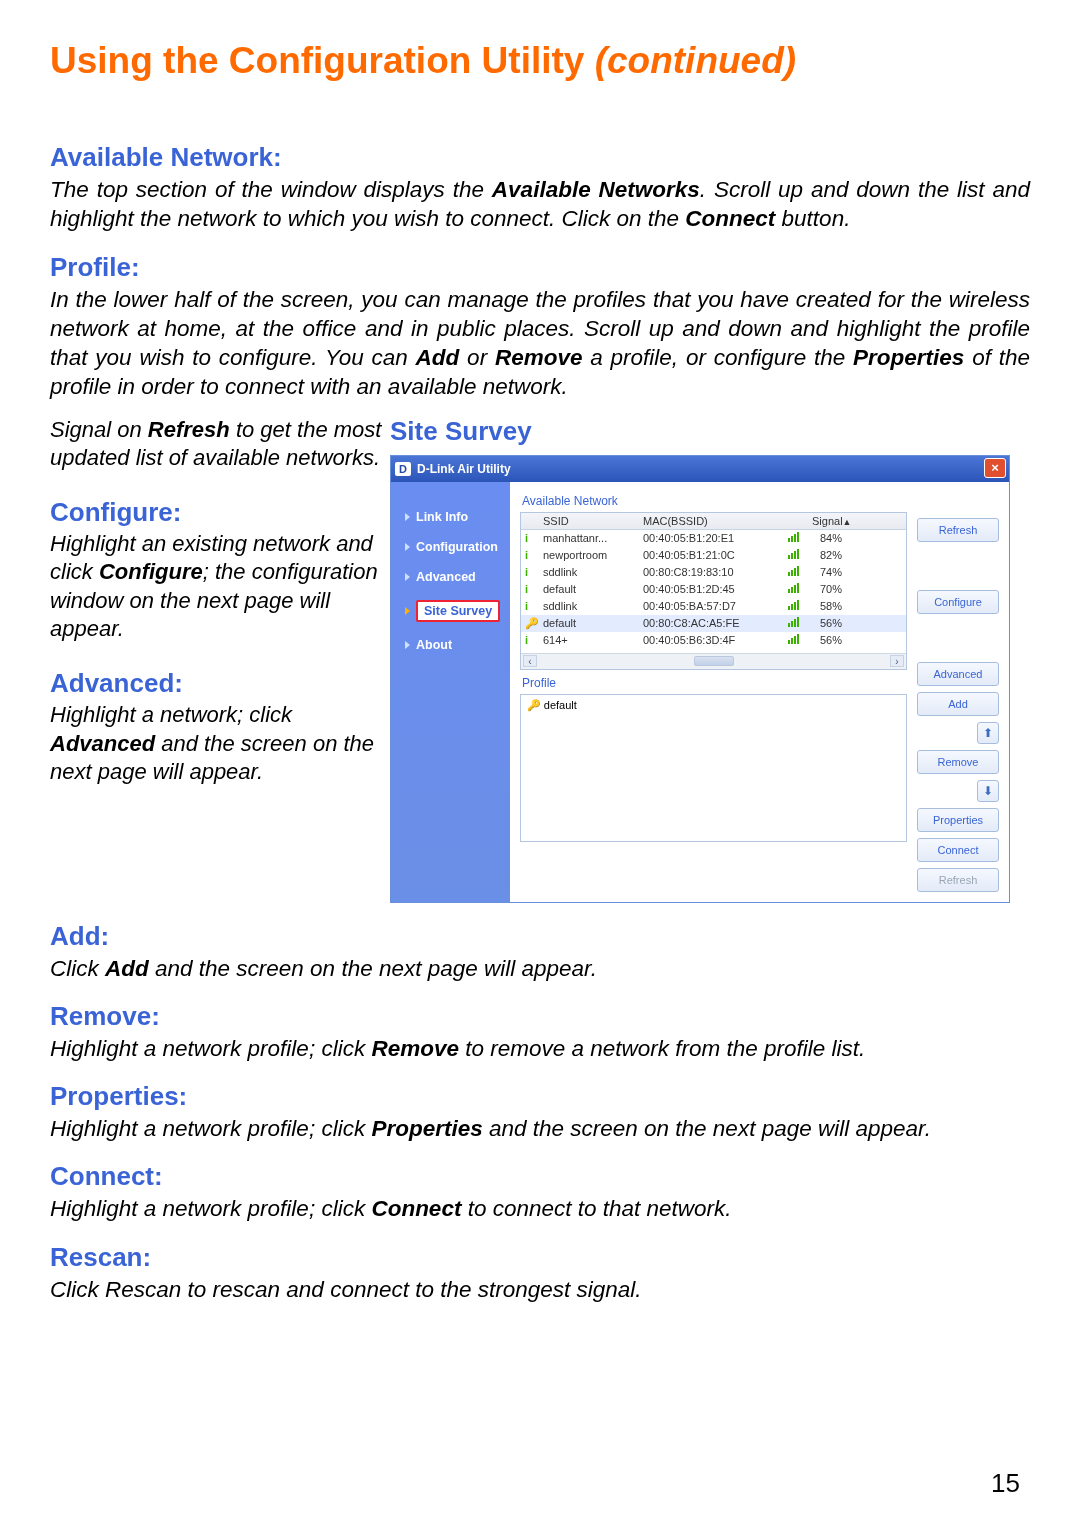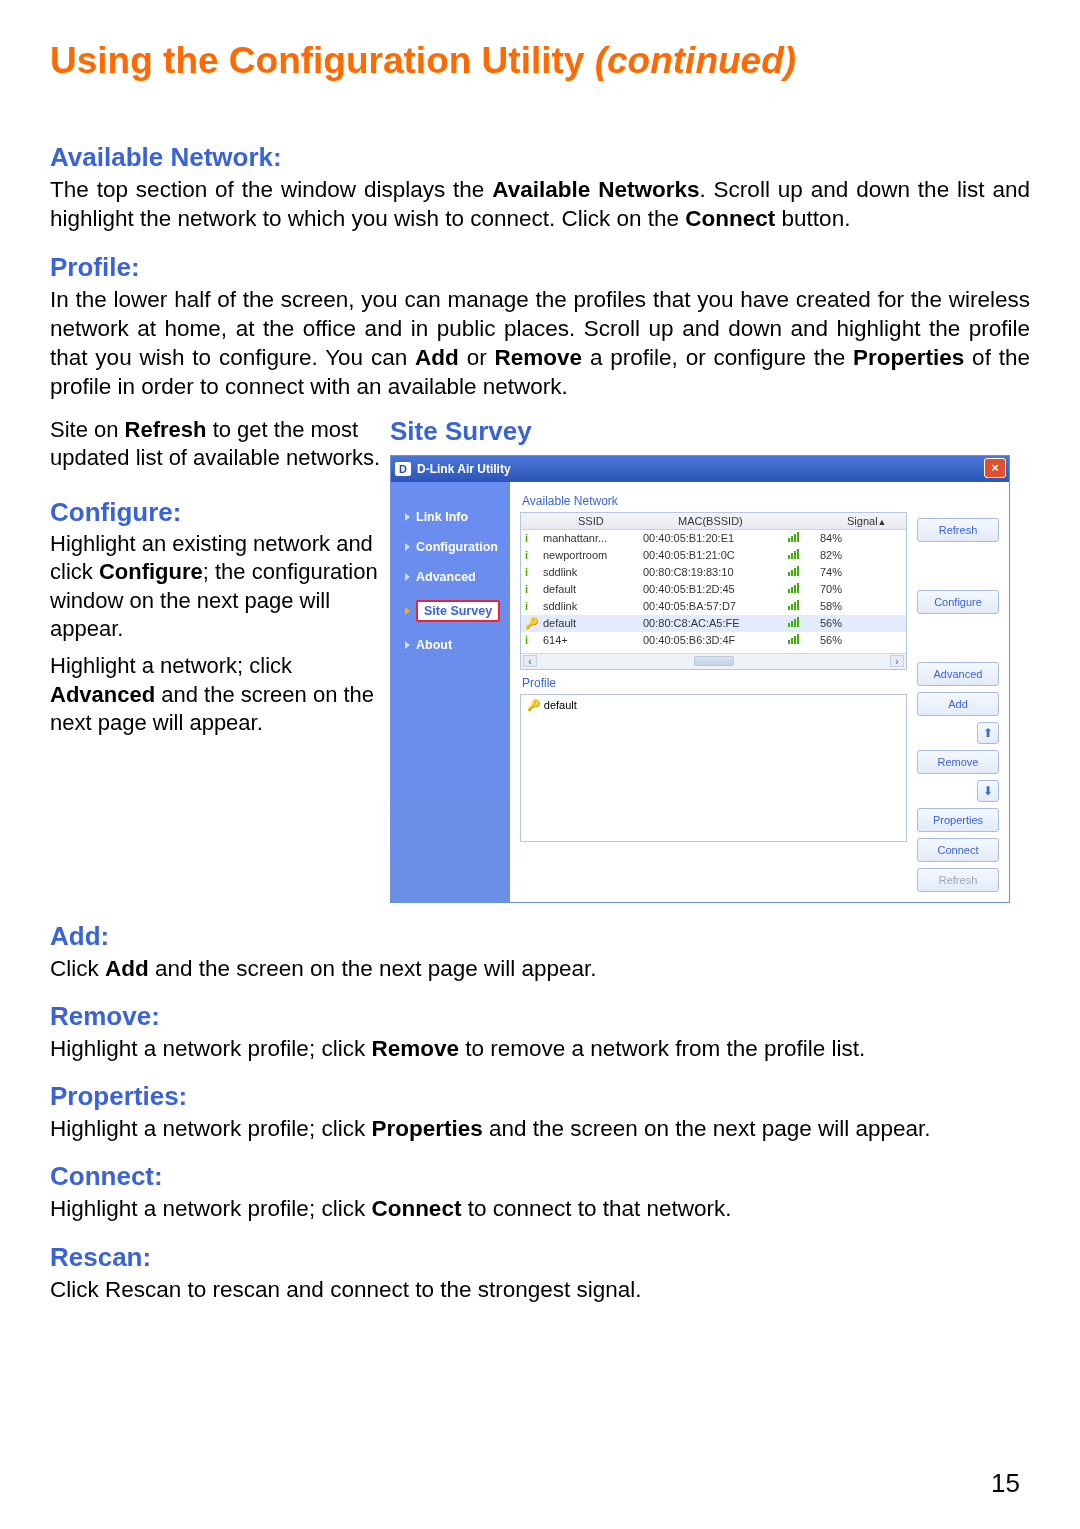--- a/index.html
+++ b/index.html
@@ -24,20 +24,21 @@
     font-size: 26px;
     font-weight: bold;
     margin-top: 18px;
     margin-bottom: 2px;
   }
   .body-text {
     font-size: 22.5px;
     line-height: 1.3;
     text-align: justify;
     margin-bottom: 8px;
+    font-style: italic;
   }
   .body-text b { font-weight: bold; }
 
   
   .twocol { display: flex; margin-top: 14px; }
   .leftcol { width: 340px; padding-right: 8px; }
   .leftcol .section-h { margin-top: 24px; }
   .leftcol .body-text { text-align: left; font-size: 22px; }
 
   .rightcol { flex: 1; }
@@ -124,21 +125,20 @@
     color:#333;
     height: 158px;
     overflow:hidden;
     position:relative;
     background:#fff;
   }
   .thead {
     display:flex;
     background:linear-gradient(#f3f5f9,#e7eaf0);
     border-bottom:1px solid #c7d2e2;
-    padding-left:35px;
   }
   .th, .td { padding:2px 4px; }
   .c-ico{width:18px;}
   .c1{width:100px;}
   .c2{width:145px;}
   .c3{width:24px;}
   .c4{width:38px;text-align:right;}
   .trow { display:flex; height:17px; align-items:center; }
   .trow.sel { background:#e3ebff; }
   .sigbars{display:inline-flex;align-items:end;gap:1px;}
@@ -183,28 +183,29 @@
 </div>
 
 <div class="section-h">Profile:</div>
 <div class="body-text">
   <span>In the lower half of the screen, you can manage the profiles that you have created for the wireless network at home, at the office and in public places. Scroll up and down and highlight the profile that you wish to configure. You can </span><b>Add</b><span> or </span><b>Remove</b><span> a profile, or configure the </span><b>Properties</b><span> of the profile in order to connect with an available network.</span>
 </div>
 
 <div class="twocol">
   <div class="leftcol">
     <div class="body-text">
-      <span>Site on </span><b>Refresh</b><span> to get the most updated list of available networks.</span>
+      <span>Signal on </span><b>Refresh</b><span> to get the most updated list of available networks.</span>
     </div>
 
     <div class="section-h">Configure:</div>
     <div class="body-text">
       <span>Highlight an existing network and click </span><b>Configure</b><span>; the configuration window on the next page will appear.</span>
     </div>
 
+    <div class="section-h">Advanced:</div>
     <div class="body-text">
       <span>Highlight a network; click </span><b>Advanced</b><span> and the screen on the next page will appear.</span>
     </div>
   </div>
 
   <div class="rightcol">
     <div class="survey-title">Site Survey</div>
 
     <div class="win">
       <div class="titlebar">

